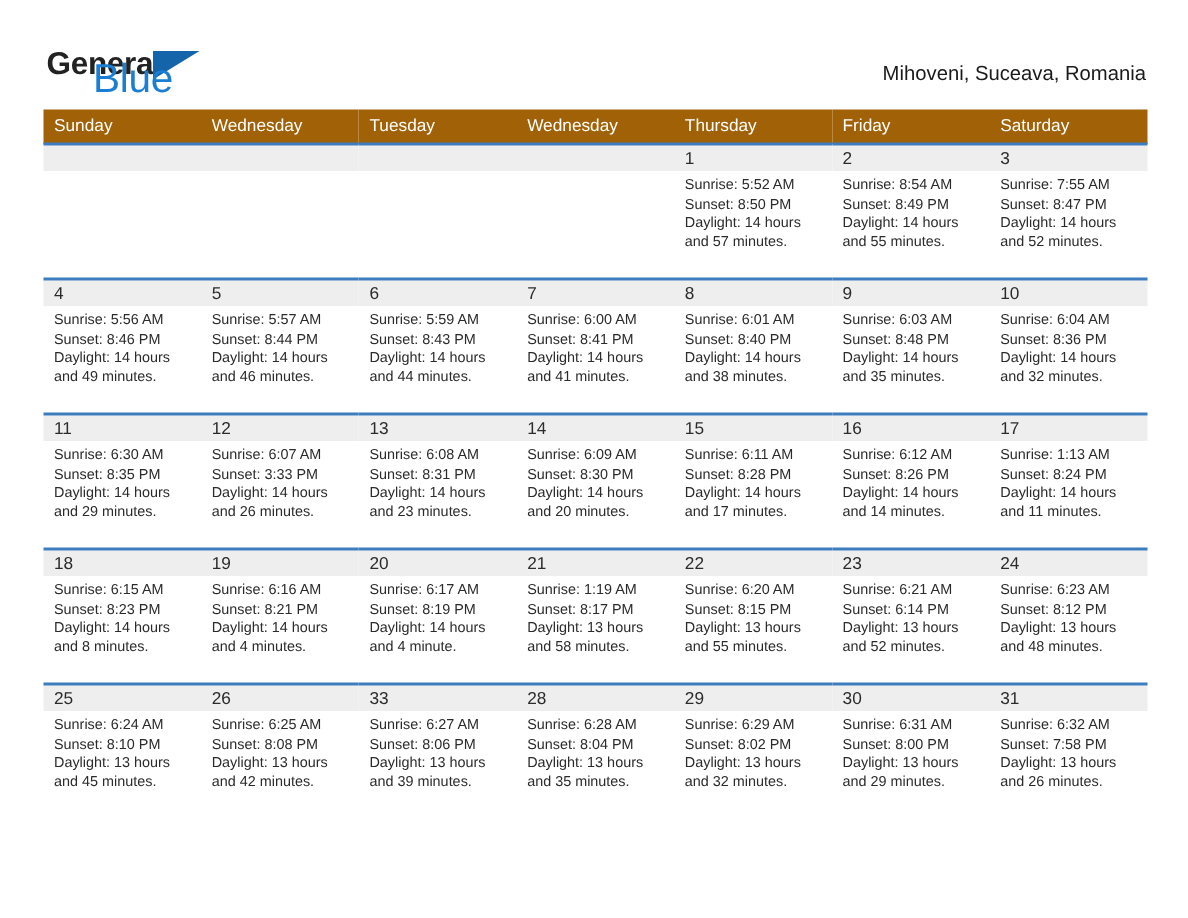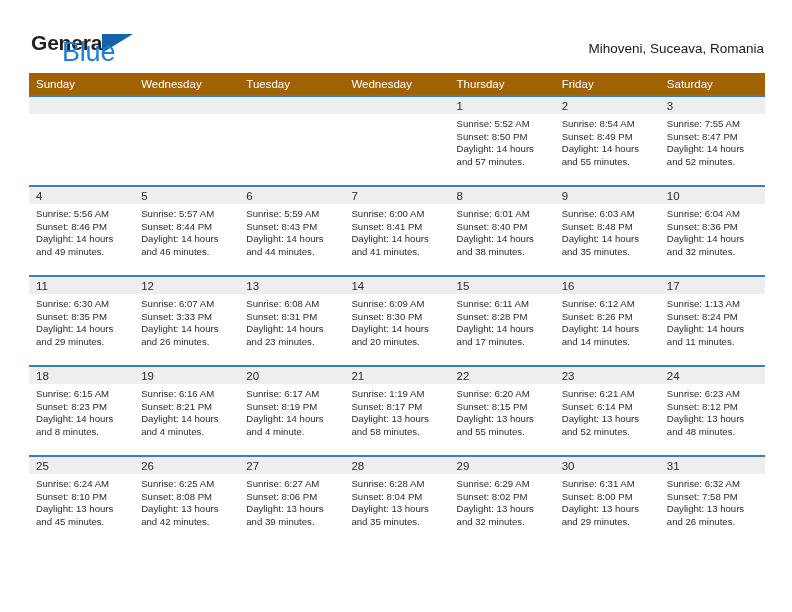--- a/index.html
+++ b/index.html
@@ -414,21 +414,21 @@
             <td class="daycell">
               <div class="daynum-band">26</div>
               <div class="cell-body">
                 <div>Sunrise: 6:25 AM</div>
                 <div>Sunset: 8:08 PM</div>
                 <div>Daylight: 13 hours</div>
                 <div>and 42 minutes.</div>
               </div>
             </td>
             <td class="daycell">
-              <div class="daynum-band">27</div>
+              <div class="daynum-band">33</div>
               <div class="cell-body">
                 <div>Sunrise: 6:27 AM</div>
                 <div>Sunset: 8:06 PM</div>
                 <div>Daylight: 13 hours</div>
                 <div>and 39 minutes.</div>
               </div>
             </td>
             <td class="daycell">
               <div class="daynum-band">28</div>
               <div class="cell-body">

